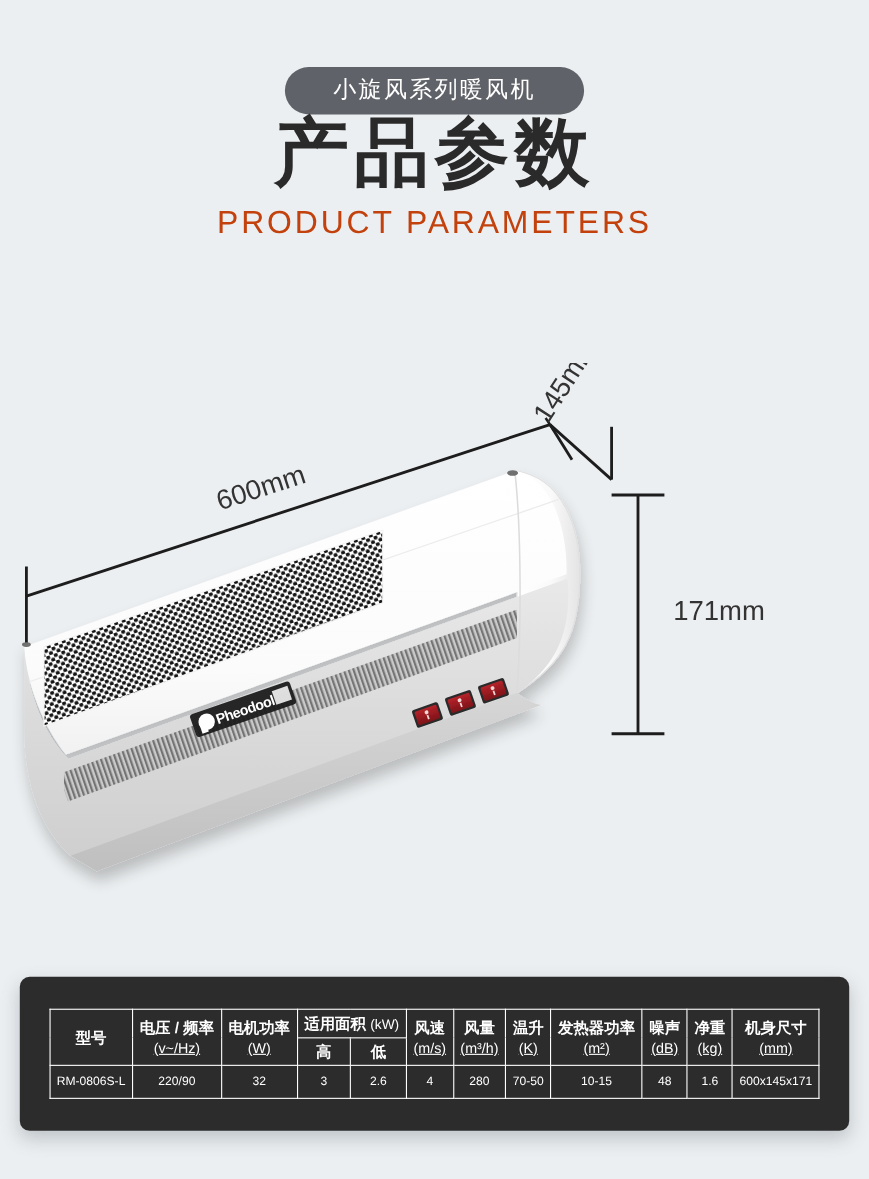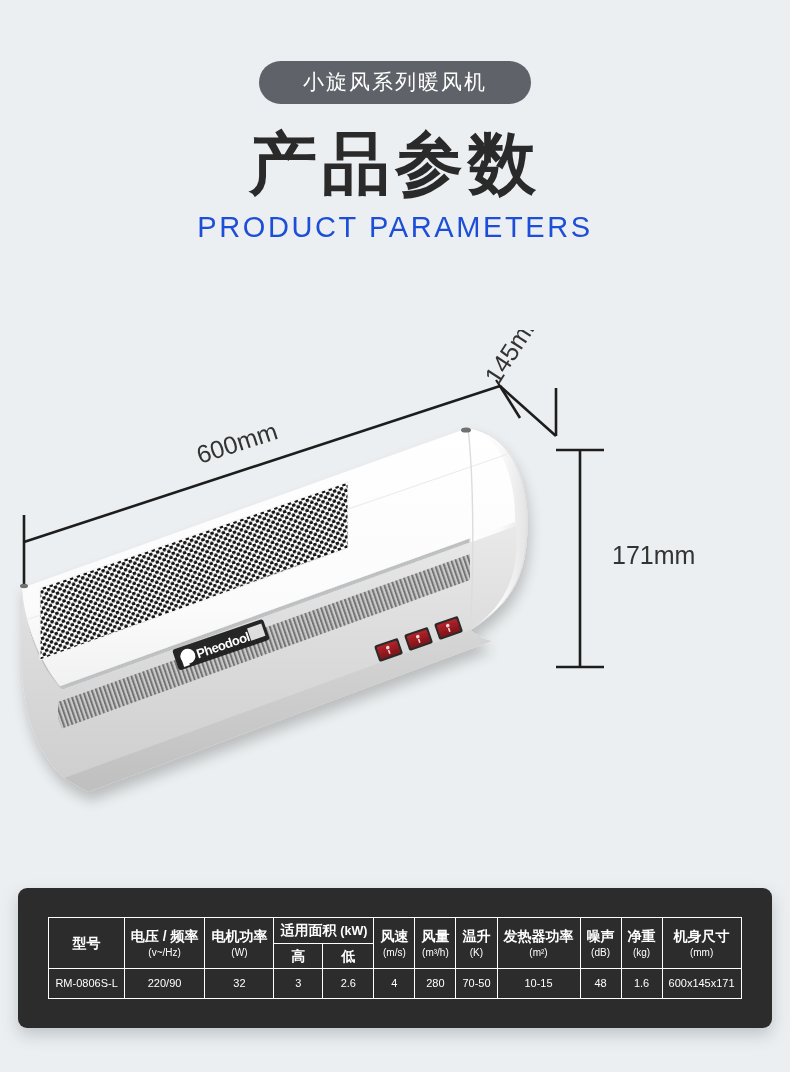--- a/index.html
+++ b/index.html
@@ -25,32 +25,31 @@
     display: inline-block;
     background: #5f6268;
     color: #ffffff;
     border-radius: 22px;
     padding: 9px 44px 11px 44px;
     font-size: 21px;
     letter-spacing: 2px;
     line-height: 1.1;
   }
   .main-title {
-    margin-top: 24px;
     font-size: 68px;
     font-weight: bold;
     color: #2a2a2a;
     letter-spacing: 5px;
     line-height: 1.05;
   }
   .sub-title {
     margin-top: 12px;
     font-size: 29px;
     font-weight: 300;
-    color: #1d4ed8;
+    color: #c2410c;
     letter-spacing: 2.6px;
   }
 
   
   .product-stage {
     position: absolute;
     left: 0;
     top: 330px;
     width: 790px;
     height: 500px;
@@ -87,25 +86,26 @@
     font-size: 13.5px;
     line-height: 1.35;
     white-space: nowrap;
   }
   table.spec-table td.head {
     font-weight: bold;
     font-size: 14px;
   }
   table.spec-table td.head .unit {
     font-weight: normal;
-    font-size: 10px;
+    font-size: 13px;
     display: block;
+    text-decoration: underline;
   }
   table.spec-table td.head .inline-unit {
-    font-weight: bold;
+    font-weight: normal;
     font-size: 12.5px;
   }
   table.spec-table tr.values td {
     font-size: 11px;
     font-weight: normal;
     padding-top: 7px;
     padding-bottom: 7px;
   }
 </style>
 </head>

